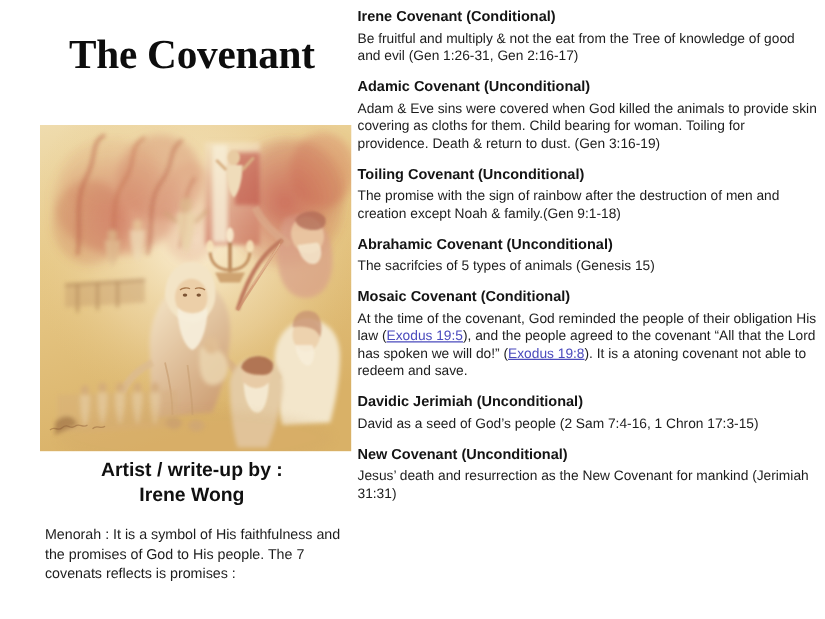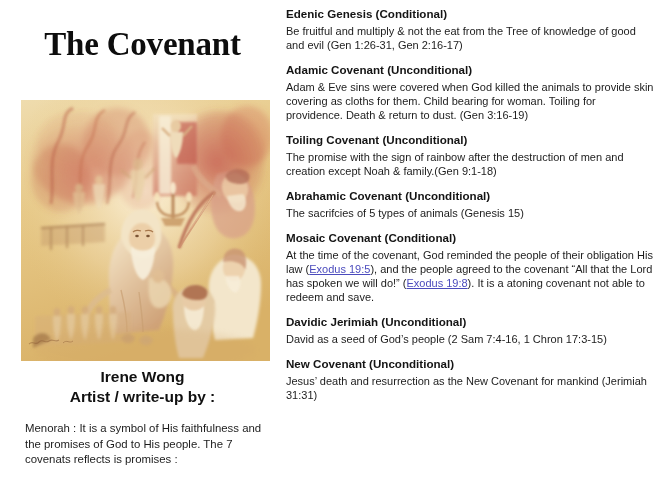--- a/index.html
+++ b/index.html
@@ -12,21 +12,21 @@
     height: 495px;
     position: relative;
     overflow: hidden;
     font-family: "Liberation Sans", sans-serif;
     color: #1a1a1a;
   }
 
   
   #left-column {
     position: absolute;
-    left: 0;
+    left: 11px;
     top: 0;
     width: 285px;
     height: 495px;
   }
 
   #page-title {
     position: absolute;
     left: 0;
     top: 26px;
     width: 285px;
@@ -302,31 +302,31 @@
       <ellipse cx="124" cy="250" rx="110" ry="22" fill="#cfa268" opacity="0.18" filter="url(#softenMore)"></ellipse>
 
       <g opacity="0.45">
         <path d="M8 244 C12 240 14 246 18 242 C22 238 24 244 28 241 C32 238 34 243 38 240" stroke="#8a5a34" stroke-width="1.1" fill="none"></path>
         <path d="M42 243 C46 239 48 244 52 241" stroke="#8a5a34" stroke-width="1" fill="none"></path>
       </g>
     </svg>
   </div>
 
   <div id="artist-caption">
+    <div>Artist / write-up by :</div>
     <div>Irene Wong</div>
-    <div>Artist / write-up by :</div>
   </div>
 
   <div id="menorah-note">Menorah :  It is a symbol of His faithfulness and the promises of God to His people. The 7 covenats reflects is promises :</div>
 </div>
 
 <div id="right-column">
 
   <div class="covenant-block">
-    <div class="covenant-heading">Edenic Genesis (Conditional)</div>
+    <div class="covenant-heading">Irene Covenant (Conditional)</div>
     <div class="covenant-body">Be fruitful and multiply  &amp; not the eat from the Tree of knowledge of good and evil (Gen 1:26-31, Gen 2:16-17)</div>
   </div>
 
   <div class="covenant-block">
     <div class="covenant-heading">Adamic Covenant (Unconditional)</div>
     <div class="covenant-body">Adam &amp; Eve sins were covered when God killed the animals to provide skin covering as cloths for them. Child bearing for woman. Toiling for providence. Death  &amp; return to dust. (Gen 3:16-19)</div>
   </div>
 
   <div class="covenant-block">
     <div class="covenant-heading">Toiling Covenant (Unconditional)</div>

